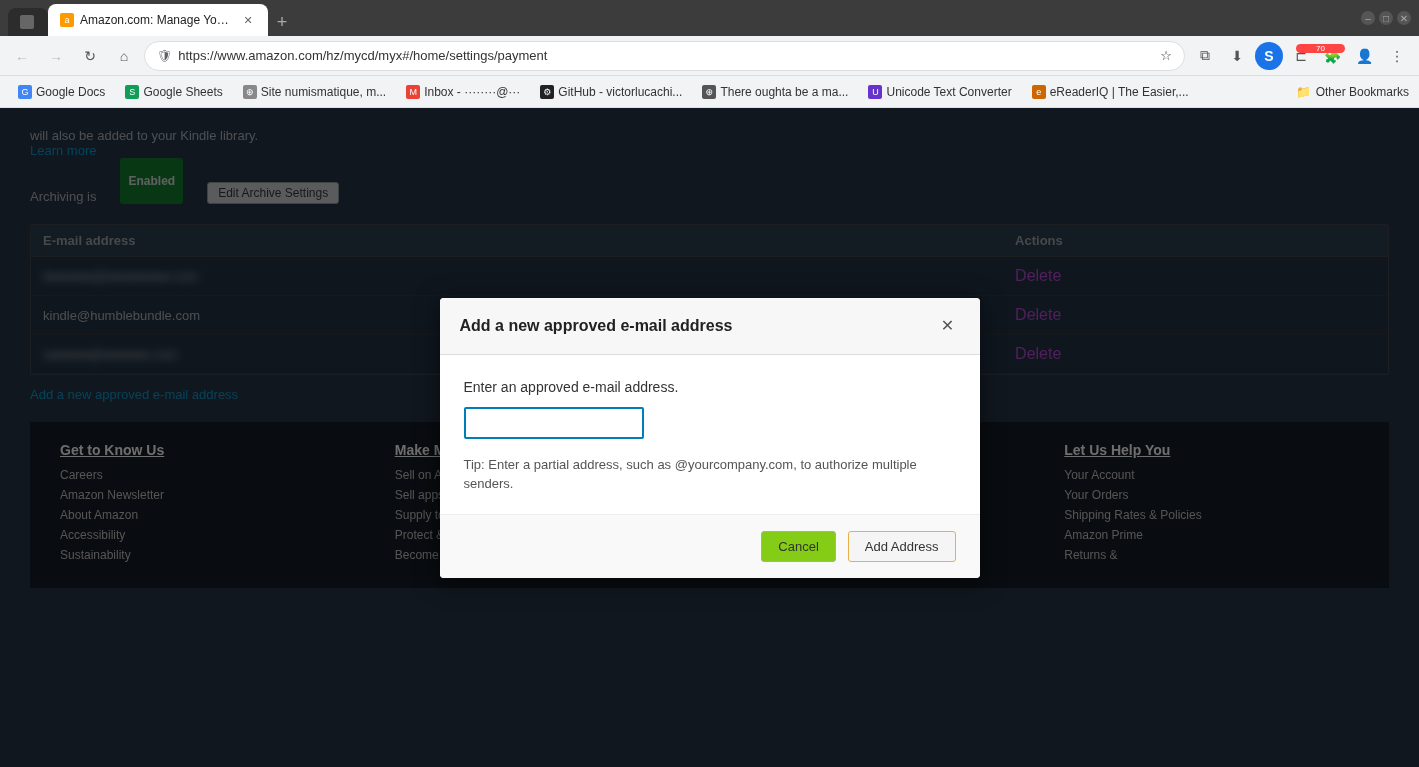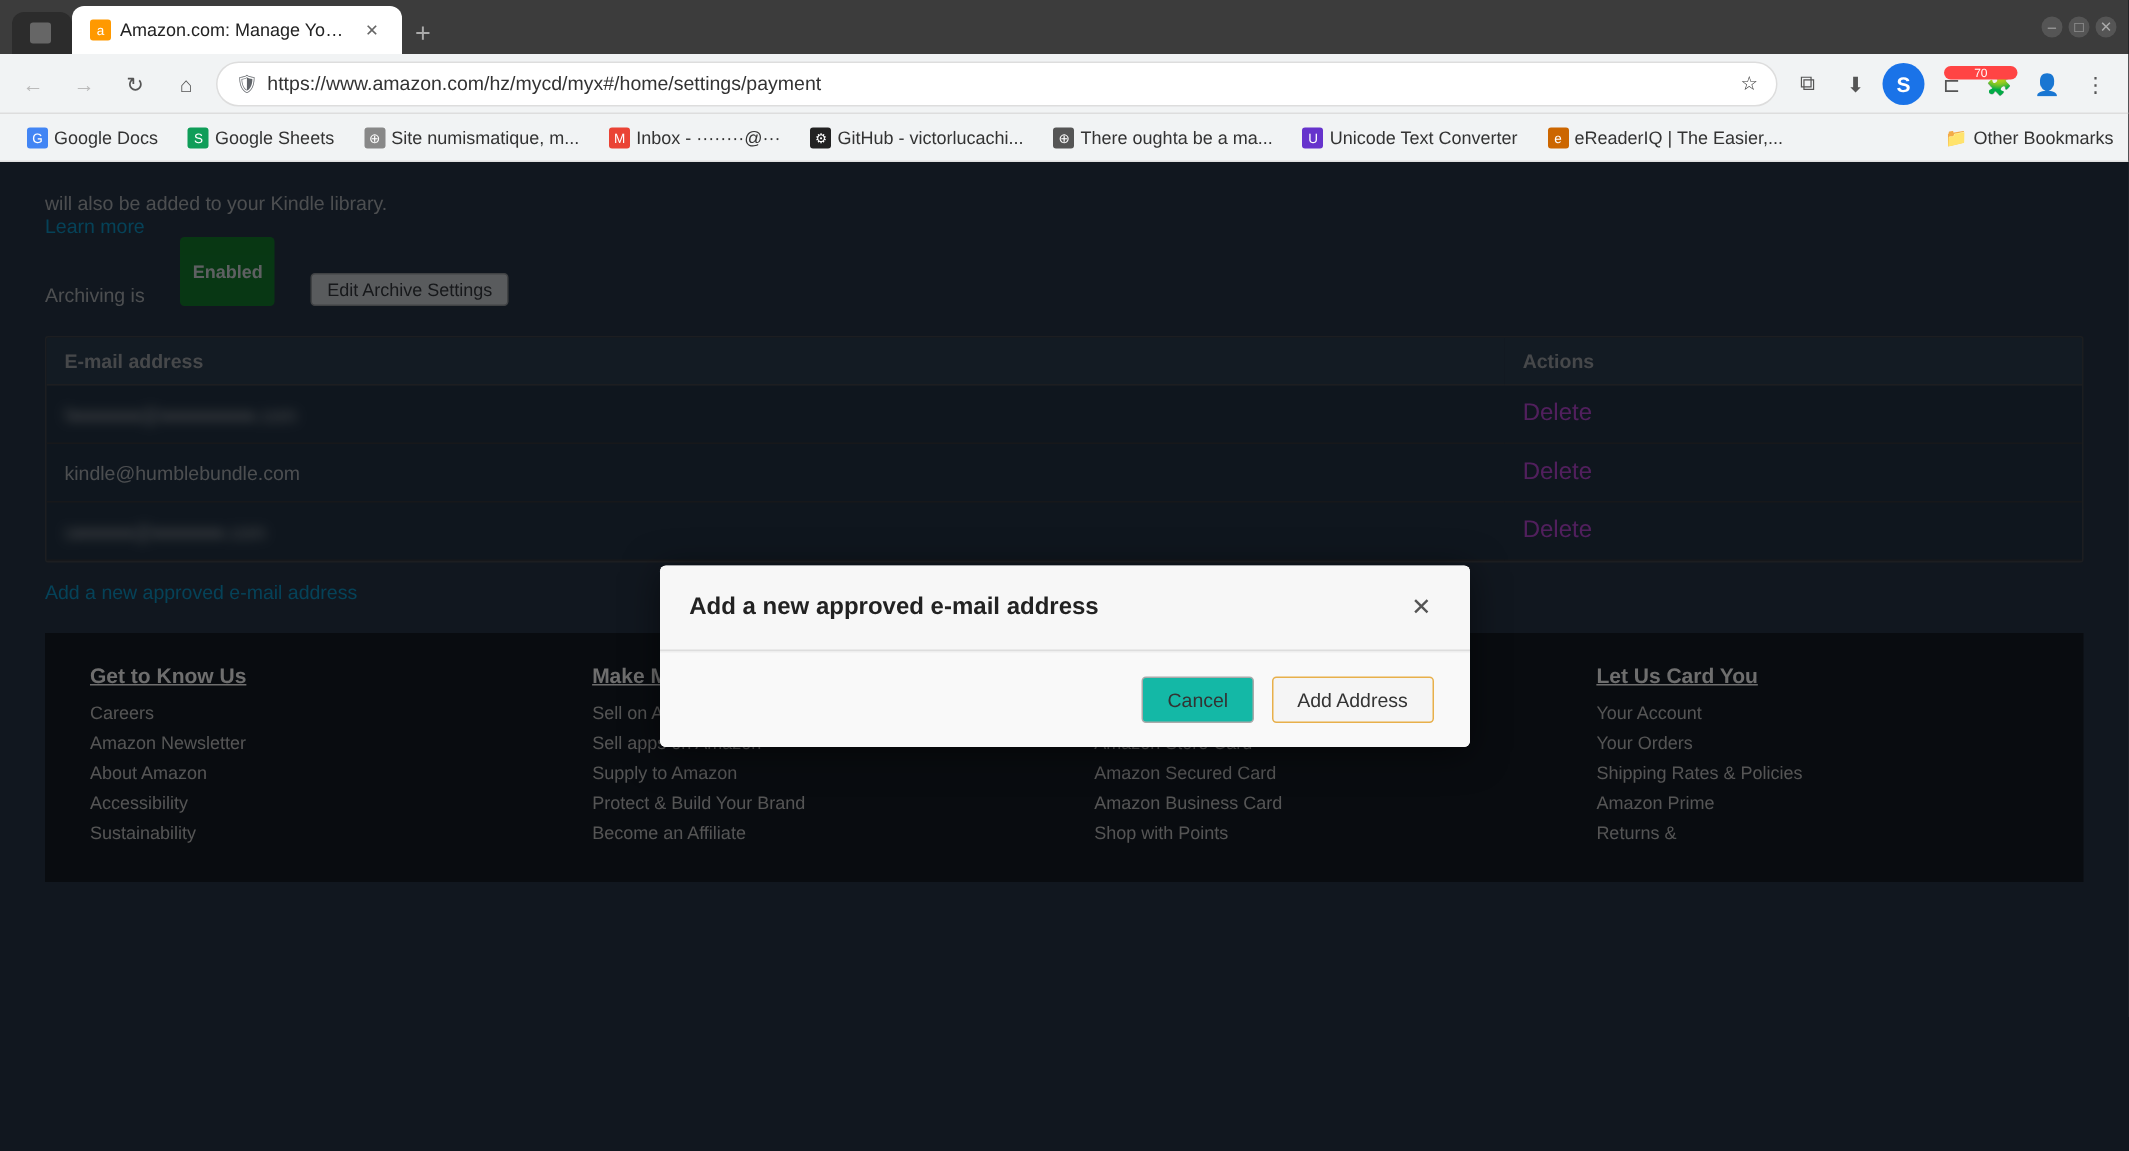--- a/index.html
+++ b/index.html
@@ -67,21 +67,21 @@
     .modal-overlay { position: absolute; top: 0; left: 0; right: 0; bottom: 0; background: rgba(0,0,0,0.5); display: flex; align-items: center; justify-content: center; z-index: 100; }
     .modal { background: #fff; width: 540px; border-radius: 4px; box-shadow: 0 4px 24px rgba(0,0,0,0.5); overflow: hidden; color: #333; }
     .modal-header { background: #f7f7f7; padding: 16px 20px; display: flex; align-items: center; justify-content: space-between; border-bottom: 1px solid #ddd; }
     .modal-title { font-size: 16px; font-weight: bold; color: #222; }
     .modal-close-btn { width: 24px; height: 24px; border-radius: 50%; display: flex; align-items: center; justify-content: center; cursor: pointer; font-size: 16px; color: #555; border: none; background: transparent; }
     .modal-body { padding: 24px 24px 20px 24px; }
     .modal-label { font-size: 14px; color: #333; margin-bottom: 12px; }
     .modal-input { width: 180px; height: 32px; border: 2px solid #007eb9; border-radius: 2px; padding: 0 8px; font-size: 14px; outline: none; display: block; margin-bottom: 16px; }
     .modal-tip { font-size: 13px; color: #555; line-height: 1.5; }
     .modal-footer { padding: 16px 24px; display: flex; justify-content: flex-end; gap: 12px; border-top: 1px solid #eee; background: #f9f9f9; }
-    .btn-cancel { padding: 7px 16px; border: 1px solid #aaa; background: #14b8a6; border-radius: 3px; font-size: 13px; cursor: pointer; color: #333; }
+    .btn-cancel { padding: 7px 16px; border: 1px solid #aaa; background: #84cc16; border-radius: 3px; font-size: 13px; cursor: pointer; color: #333; }
     .btn-add { padding: 7px 16px; border: 1px solid #e8b04b; background: #f5f5f5; border-radius: 3px; font-size: 13px; cursor: pointer; color: #333; }
 
     .blurred-text { filter: blur(4px); user-select: none; }
   </style>
 </head>
 <body>
 
 <div class="browser-frame">
 
   <div class="browser-titlebar">
@@ -228,35 +228,40 @@
         </div>
         <div class="footer-col">
           <div class="footer-col-title">Amazon Payment Products</div>
           <a class="footer-link">Amazon Visa</a>
           <a class="footer-link">Amazon Store Card</a>
           <a class="footer-link">Amazon Secured Card</a>
           <a class="footer-link">Amazon Business Card</a>
           <a class="footer-link">Shop with Points</a>
         </div>
         <div class="footer-col">
-          <div class="footer-col-title">Let Us Card You</div>
+          <div class="footer-col-title">Let Us Help You</div>
           <a class="footer-link">Your Account</a>
           <a class="footer-link">Your Orders</a>
           <a class="footer-link">Shipping Rates &amp; Policies</a>
           <a class="footer-link">Amazon Prime</a>
           <a class="footer-link">Returns &amp;</a>
         </div>
       </div>
 
       <div class="modal-overlay">
         <div class="modal">
           <div class="modal-header">
             <span class="modal-title">Add a new approved e-mail address</span>
             <button class="modal-close-btn">✕</button>
           </div>
+          <div class="modal-body">
+            <div class="modal-label">Enter an approved e-mail address.</div>
+            <input class="modal-input" type="text" placeholder="" style="">
+            <div class="modal-tip">Tip: Enter a partial address, such as @yourcompany.com, to authorize multiple senders.</div>
+          </div>
           <div class="modal-footer">
             <button class="btn-cancel">Cancel</button>
             <button class="btn-add">Add Address</button>
           </div>
         </div>
       </div>
 
     </div>
   </div>
 </div>

